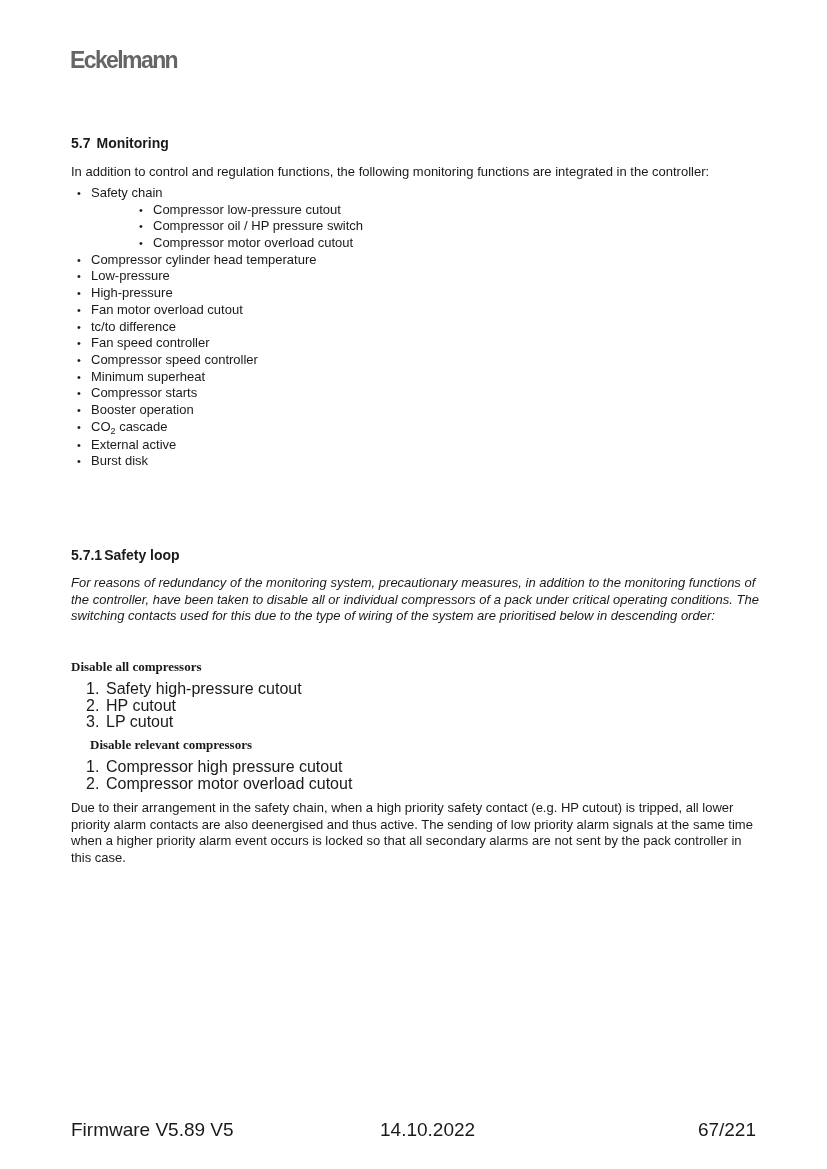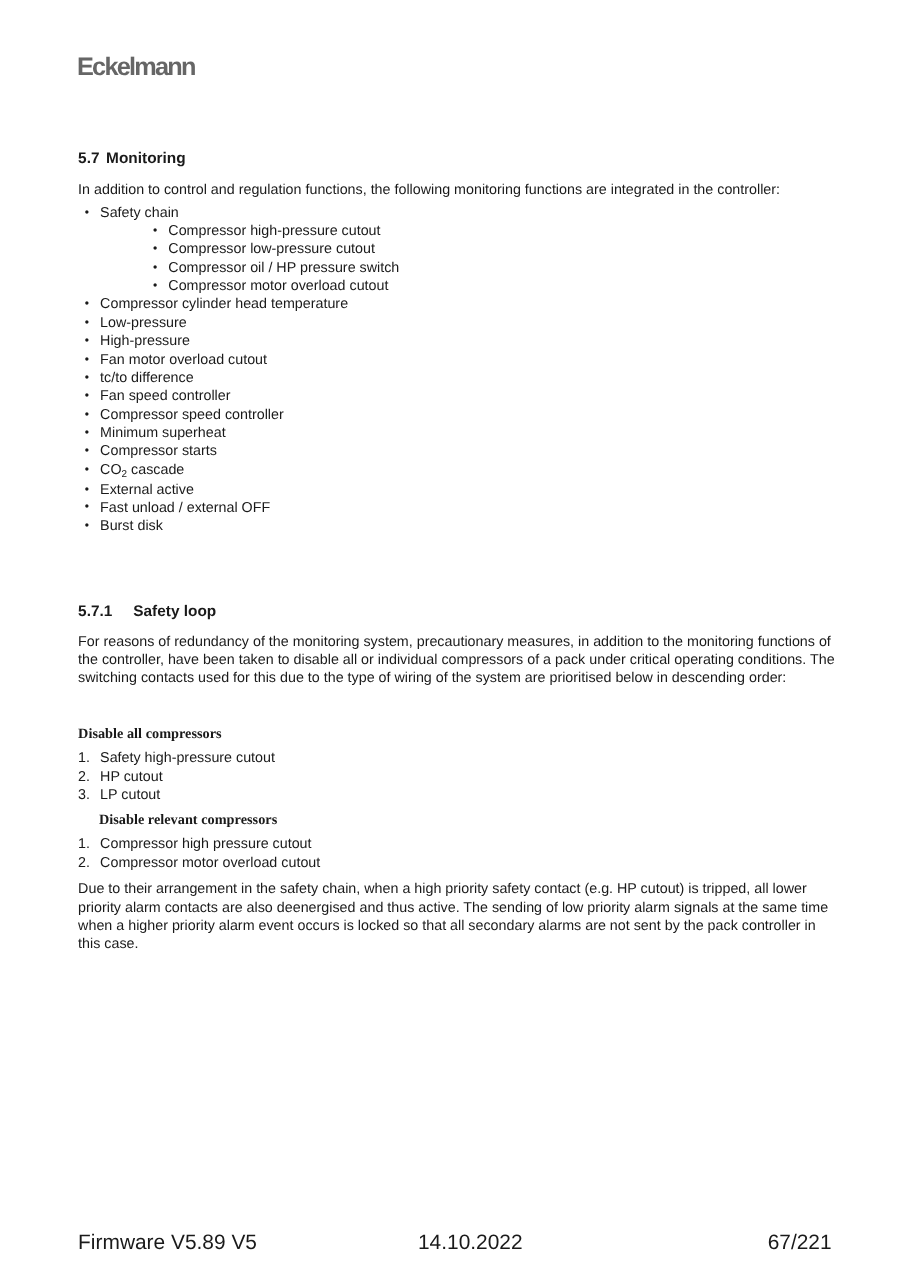--- a/index.html
+++ b/index.html
@@ -31,34 +31,34 @@
   ul.mon ul.sub { list-style: none; margin: 0; padding: 0; }
   ul.mon ul.sub li { padding-left: 62px; }
   ul.mon ul.sub li::before { left: 48px; }
   ul.mon li.safety { height: auto; }
   ul.mon li.co2 { height: 18px; }
   sub { font-size: 9px; vertical-align: -3px; line-height: 0; }
   .h3 {
     position: absolute; left: 71px; top: 546px;
     font-size: 14px; font-weight: bold; margin: 0; line-height: 18px;
   }
-  .h3 .num { margin-right: 19px; }
+  .h3 .num { margin-right: 2px; }
   .para {
     position: absolute; left: 71px; width: 690px;
     font-size: 13px; line-height: 16.7px; margin: 0;
   }
-  .p1 { top: 575px; }
+  .p1 { top: 575px; font-style: italic; }
   .p2 { top: 800px; }
   .subhead {
     position: absolute; left: 71px; font-size: 13px; font-weight: bold; margin: 0; line-height: 16px; font-family: Liberation Serif, serif;
   }
   .sh1 { top: 659px; }
   .sh2 { top: 737px; padding-left: 19px; }
   ol.steps {
-    position: absolute; left: 71px; margin: 0; padding: 0; list-style: none; font-size: 13px;
+    position: absolute; left: 86px; margin: 0; padding: 0; list-style: none; font-size: 16px;
   }
   ol.steps li { height: 16.7px; line-height: 16.7px; white-space: nowrap; }
   ol.steps li .n { display: inline-block; width: 20px; }
   .ol1 { top: 681px; }
   .ol2 { top: 759px; }
   .footer {
     position: absolute; left: 71px; top: 1122px; width: 685px; height: 18px;
     font-size: 19px; line-height: 16px;
   }
   .footer .left { position: absolute; left: 0; top: 0; }
@@ -71,38 +71,37 @@
 <div class="logo">Eckelmann</div>
 
 <h2 class="h2"><span class="num">5.7</span><span>Monitoring</span></h2>
 
 <p class="intro">In addition to control and regulation functions, the following monitoring functions are integrated in the controller:</p>
 
 <ul class="mon">
   <li class="safety">
     <span>Safety chain</span>
     <ul class="sub">
-      <li>Compressor high-pressure cutout</li>
       <li>Compressor low-pressure cutout</li>
       <li>Compressor oil / HP pressure switch</li>
       <li>Compressor motor overload cutout</li>
     </ul>
   </li>
   <li>Compressor cylinder head temperature</li>
   <li>Low-pressure</li>
   <li>High-pressure</li>
   <li>Fan motor overload cutout</li>
   <li>tc/to difference</li>
   <li>Fan speed controller</li>
   <li>Compressor speed controller</li>
   <li>Minimum superheat</li>
   <li>Compressor starts</li>
+  <li>Booster operation</li>
   <li class="co2"><span>CO</span><sub>2</sub><span> cascade</span></li>
   <li>External active</li>
-  <li>Fast unload / external OFF</li>
   <li>Burst disk</li>
 </ul>
 
 <h3 class="h3"><span class="num">5.7.1</span><span>Safety loop</span></h3>
 
 <p class="para p1">For reasons of redundancy of the monitoring system, precautionary measures, in addition to the monitoring functions of the controller, have been taken to disable all or individual compressors of a pack under critical operating conditions. The switching contacts used for this due to the type of wiring of the system are prioritised below in descending order:</p>
 
 <div class="subhead sh1">Disable all compressors</div>
 <ol class="steps ol1">
   <li><span class="n">1.</span><span>Safety high-pressure cutout</span></li>

